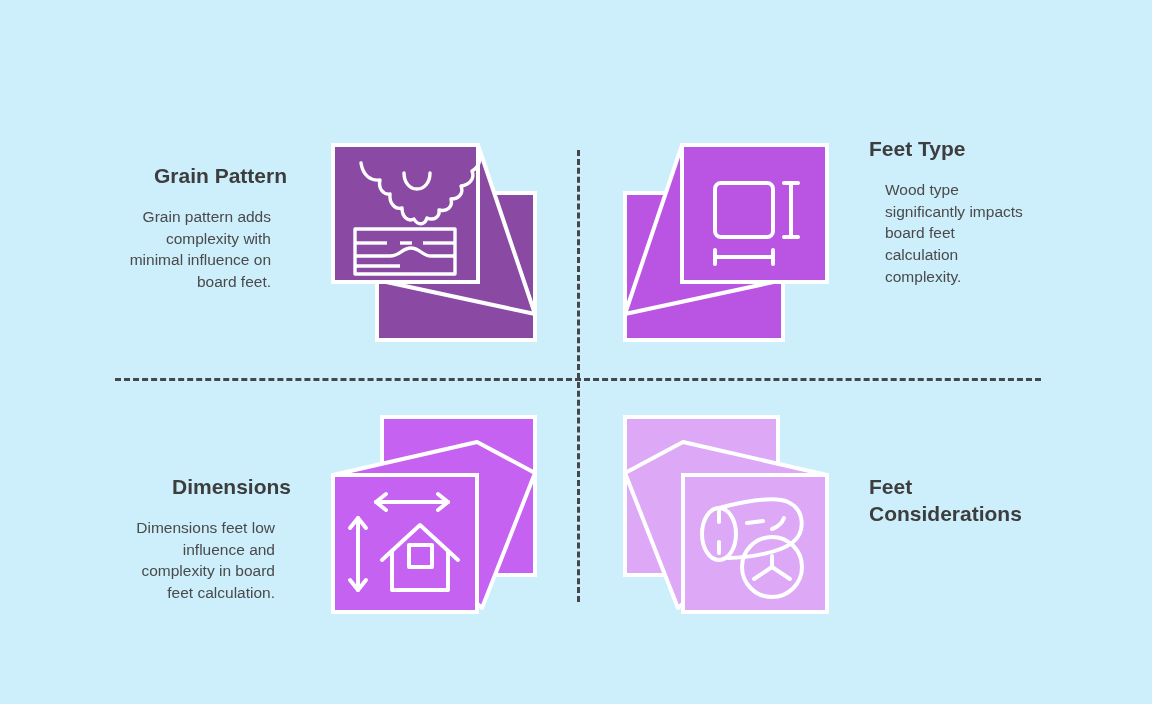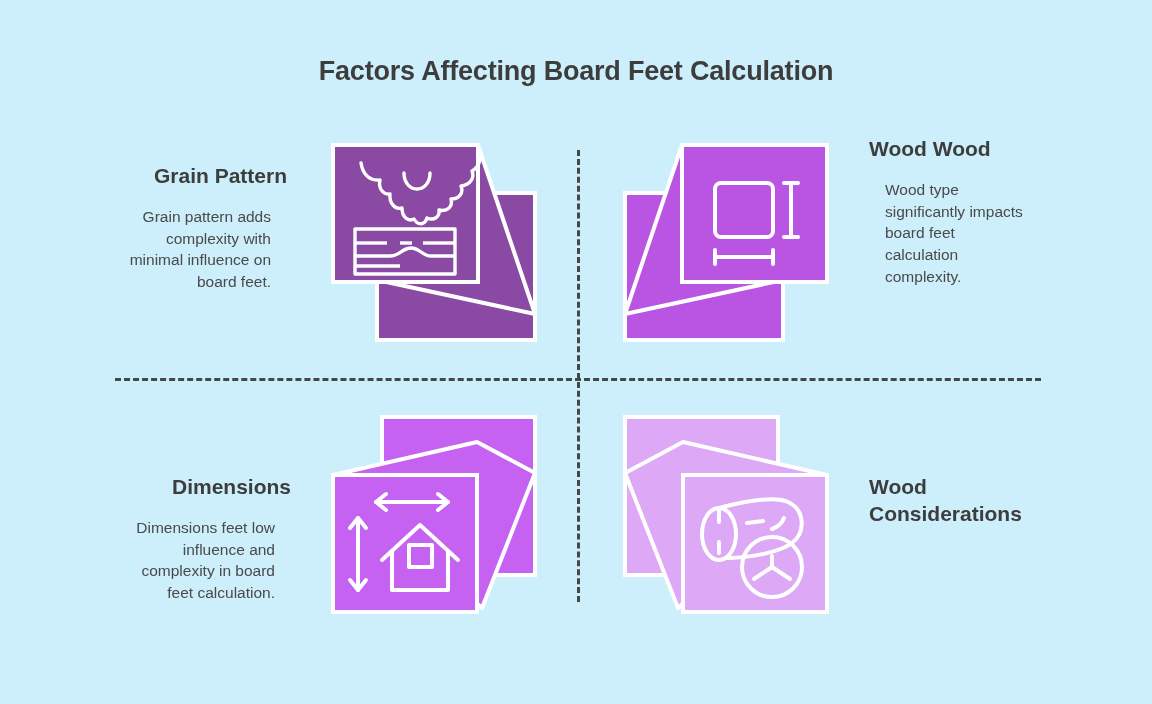--- a/index.html
+++ b/index.html
@@ -84,21 +84,20 @@
   #art-grain      { left: 330px; top: 140px; }
   #art-wood       { left: 620px; top: 140px; }
   #art-dimensions { left: 330px; top: 412px; }
   #art-waste      { left: 620px; top: 412px; }
 </style>
 </head>
 <body>
 
 <div id="canvas">
 
-  <div id="title">Factors Affecting Board Feet Calculation</div>
 
   <div class="divider-h"></div>
   <div class="divider-v"></div>
 
   <div class="block align-right" id="block-grain">
     <h2>Grain Pattern</h2>
     <p>Grain pattern adds complexity with minimal influence on board feet.</p>
   </div>
 
   <div class="art" id="art-grain">
@@ -124,21 +123,21 @@
         <path d="M 25 103 L 57 103"></path>
         <path d="M 70 103 L 82 103"></path>
         <path d="M 93 103 L 125 103"></path>
         <path d="M 25 116 L 60 116 C 70 116, 72 108, 81 108 C 90 108, 92 116, 101 116 L 125 116"></path>
         <path d="M 25 126 L 70 126"></path>
       </g>
     </svg>
   </div>
 
   <div class="block align-left" id="block-wood">
-    <h2>Wood Wood</h2>
+    <h2>Feet Type</h2>
     <p>Wood type significantly impacts board feet calculation complexity.</p>
   </div>
 
   <div class="art" id="art-wood">
     <svg width="210" height="205" viewBox="0 0 210 205">
       <g transform="translate(210,0) scale(-1,1)">
 
         <rect x="47" y="53" width="158" height="147" fill="#b955e2" stroke="#ffffff" stroke-width="4"></rect>
 
         <path d="M 3 5 L 148 5 L 205 174 L 47 140 Z" fill="#b955e2" stroke="#ffffff" stroke-width="4" stroke-linejoin="round"></path>
@@ -180,21 +179,21 @@
         <path d="M 20 116 L 28 106 L 36 116"></path>
         <path d="M 20 168 L 28 178 L 36 168"></path>
         <path d="M 52 148 L 90 113 L 128 148"></path>
         <path d="M 62 140 L 62 178 L 118 178 L 118 140"></path>
         <rect x="79" y="133" width="23" height="22"></rect>
       </g>
     </svg>
   </div>
 
   <div class="block align-left" id="block-waste">
-    <h2>Wood Considerations</h2>
+    <h2>Feet Considerations</h2>
   </div>
 
   <div class="art" id="art-waste">
     <svg width="210" height="205" viewBox="0 0 210 205">
       <g transform="translate(210,0) scale(-1,1)">
 
         <rect x="52" y="5" width="153" height="158" fill="#dda8f6" stroke="#ffffff" stroke-width="4"></rect>
 
         <path d="M 3 63 L 147 30 L 205 61 L 152 196 Z" fill="#dda8f6" stroke="#ffffff" stroke-width="4" stroke-linejoin="round"></path>
 

